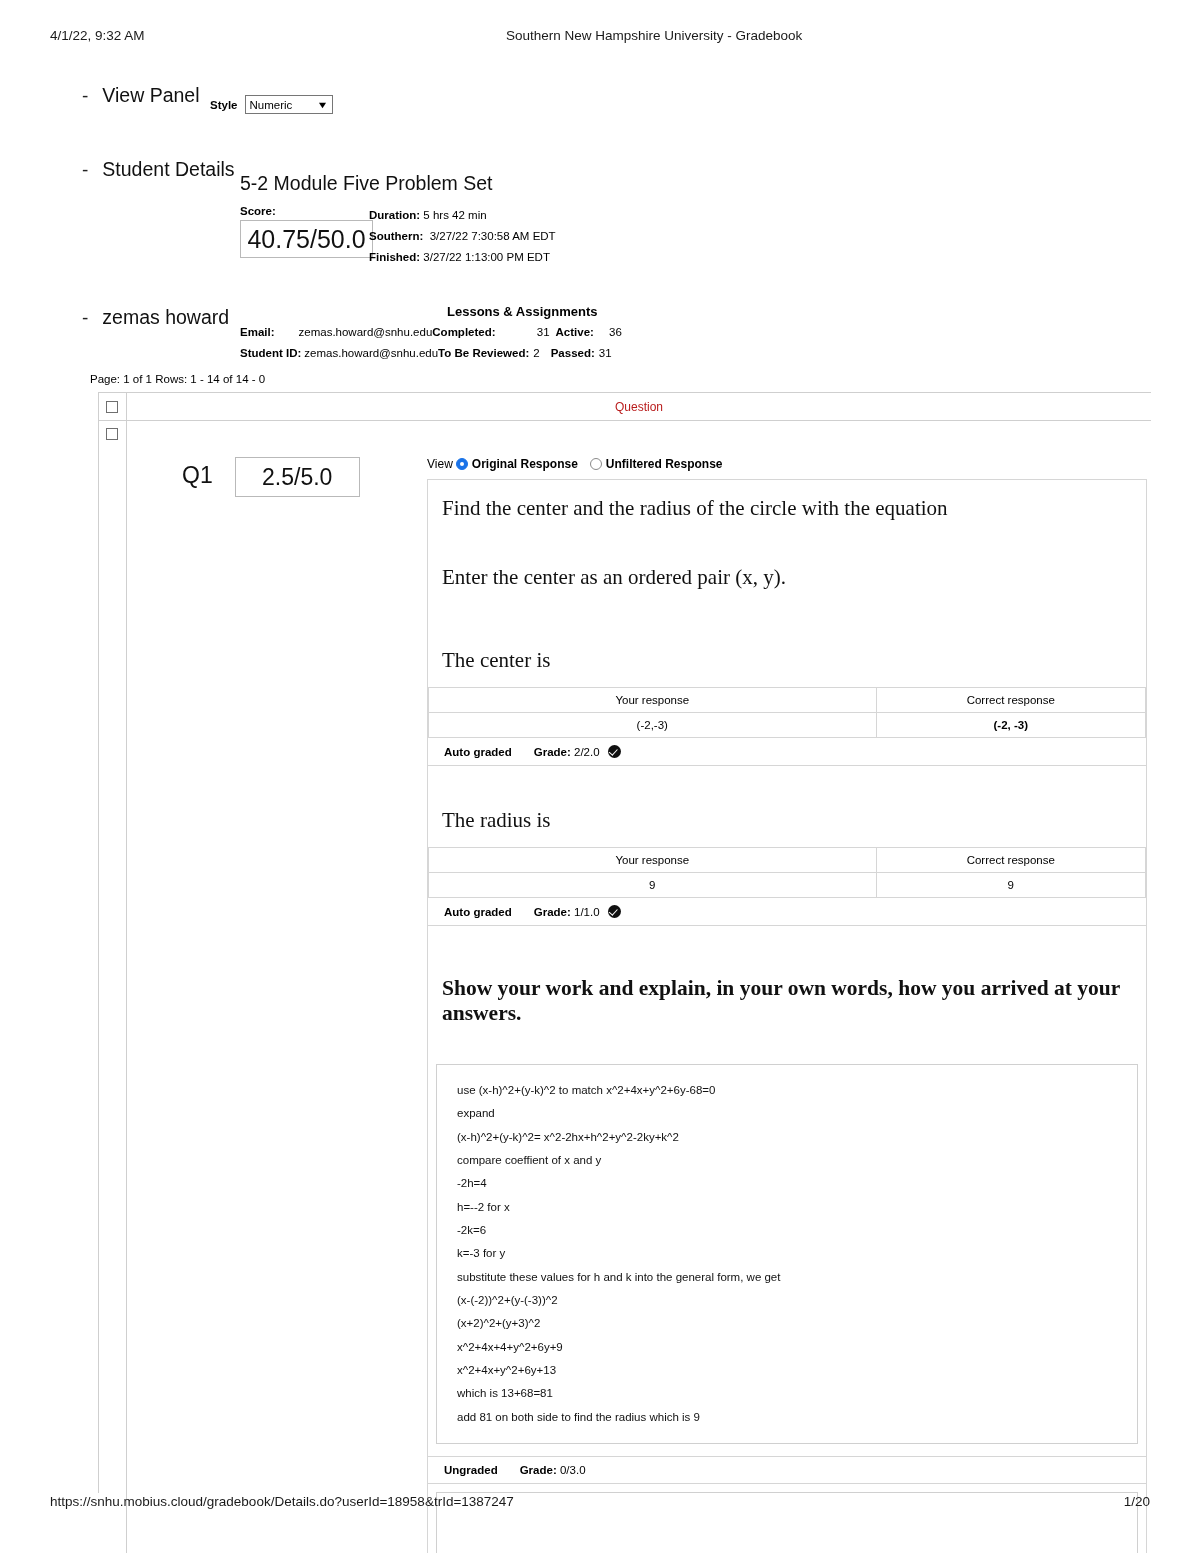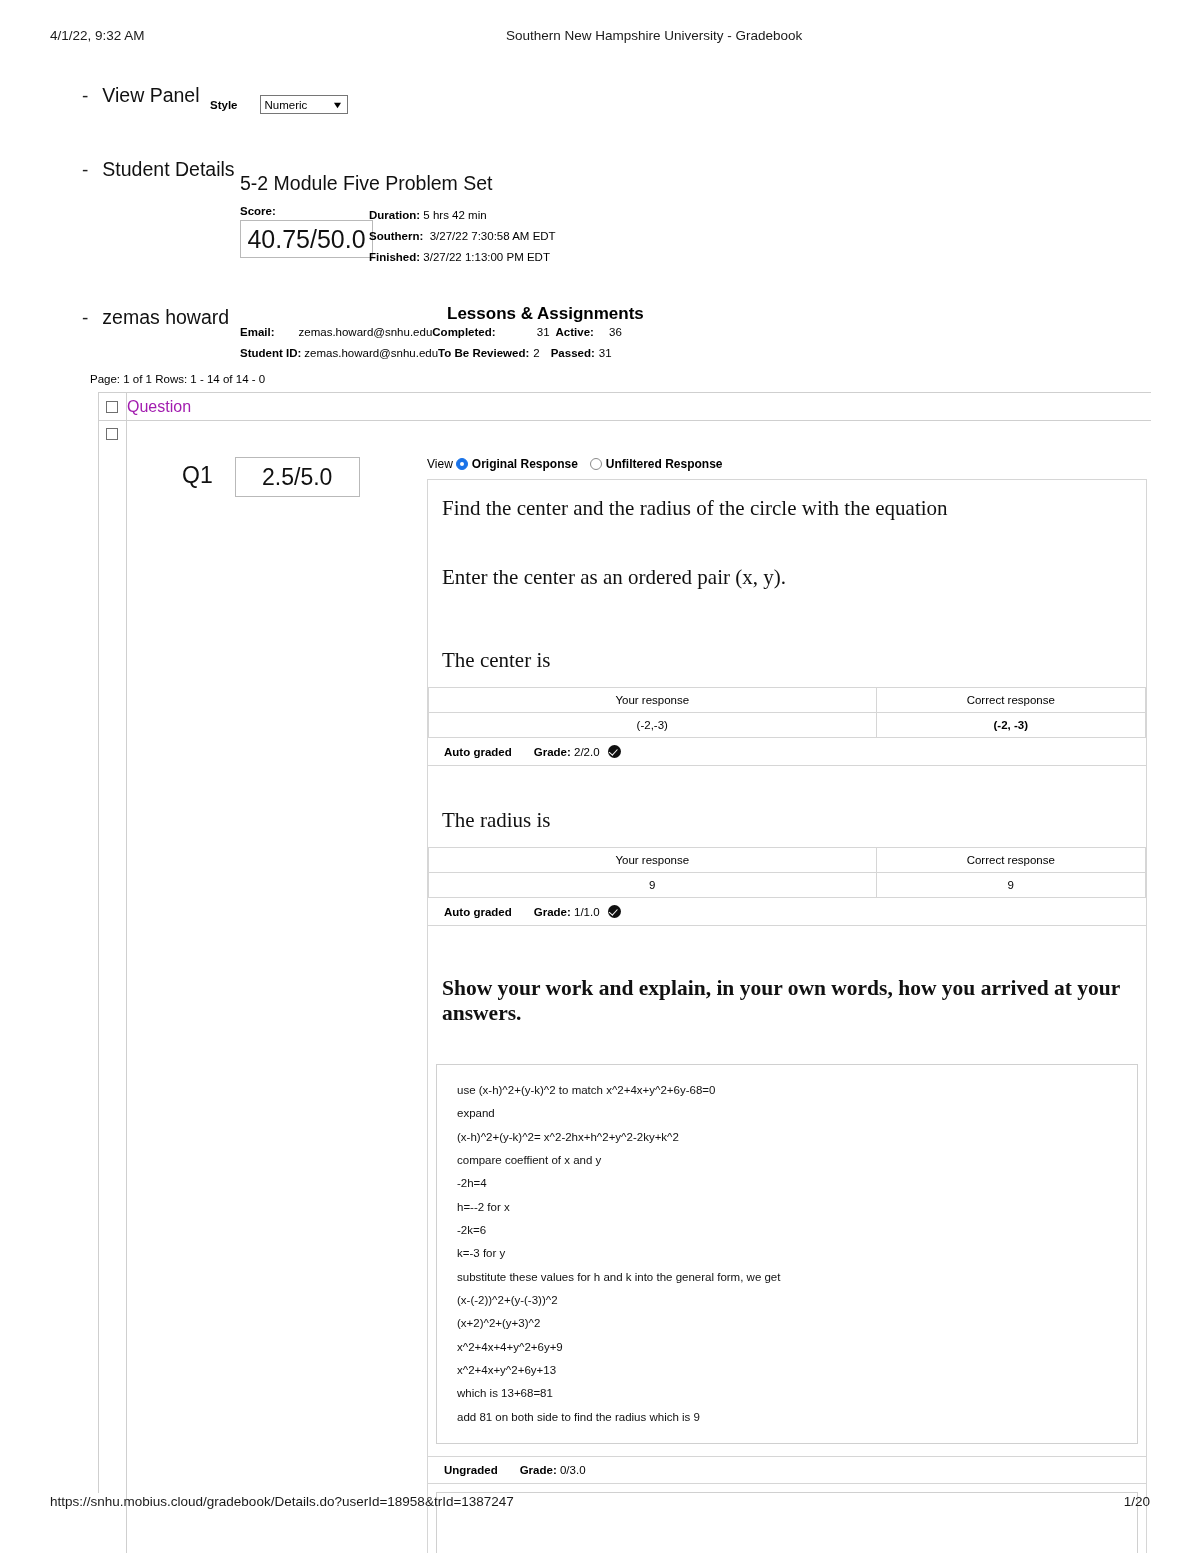--- a/index.html
+++ b/index.html
@@ -59,21 +59,21 @@
   #view-panel-row { top: 84px; left: 82px; }
   #student-details-row { top: 158px; left: 82px; }
   #student-name-row { top: 306px; left: 82px; }
 
   .style-group {
     position: absolute;
     top: 95px;
     left: 210px;
     display: flex;
     align-items: center;
-    gap: 22px;
+    gap: 7px;
   }
   .style-label { font-size: 11.5px; font-weight: bold; color: #000; }
   .style-select {
     width: 88px;
     height: 19px;
     border: 1px solid #767676;
     background: #ffffff;
     font-size: 11.5px;
     font-family: "Liberation Sans", sans-serif;
     color: #000;
@@ -120,21 +120,21 @@
     line-height: 1.82;
     color: #000;
   }
   .timing-block b { font-weight: bold; }
 
   
   .lessons-heading {
     position: absolute;
     top: 304px;
     left: 447px;
-    font-size: 17px;
+    font-size: 13px;
     font-weight: bold;
   }
   .student-info {
     position: absolute;
     top: 322px;
     left: 240px;
     font-size: 11.5px;
     line-height: 1.85;
     white-space: nowrap;
   }
@@ -176,23 +176,23 @@
     align-self: stretch;
   }
   .chk {
     width: 12px; height: 12px;
     border: 1px solid #6f6f6f;
     background: #fff;
     box-sizing: border-box;
   }
   .head-question {
     flex: 1;
-    text-align: left;
-    font-size: 16px;
-    color: #a21caf;
+    text-align: center;
+    font-size: 12px;
+    color: #b91c1c;
   }
 
   .grid-row { display: flex; min-height: 1060px; }
   .row-body { flex: 1; display: flex; }
 
   .q-cell {
     width: 300px;
     flex: none;
     padding-top: 36px;
     display: flex;

